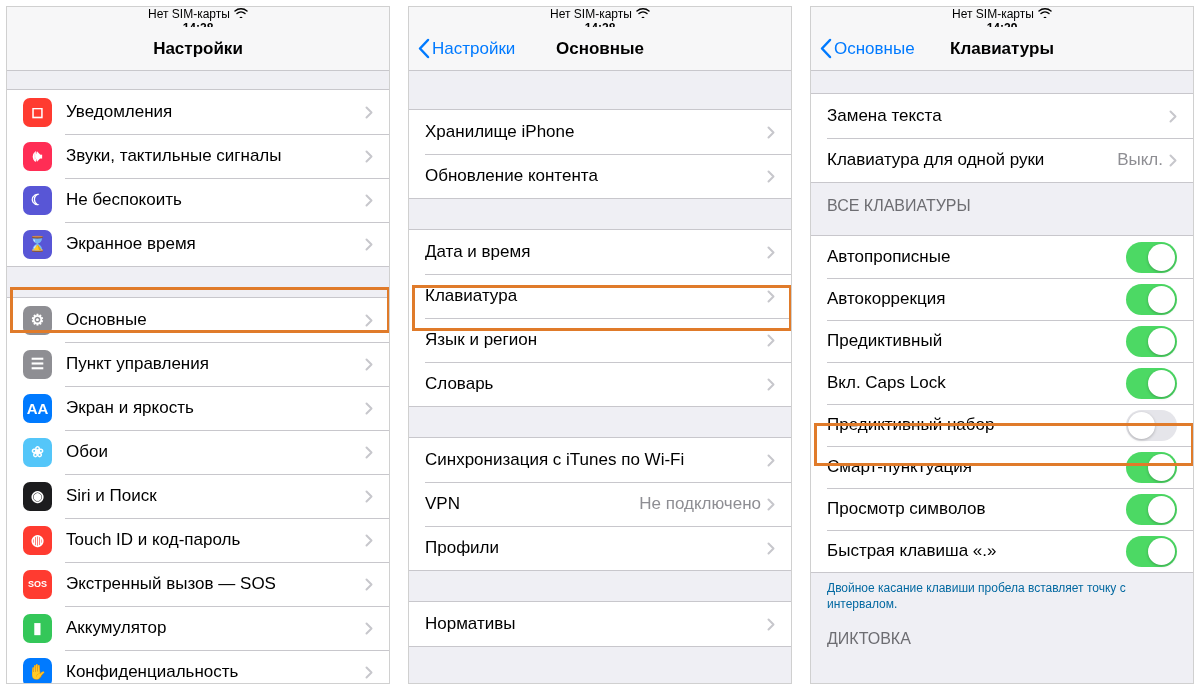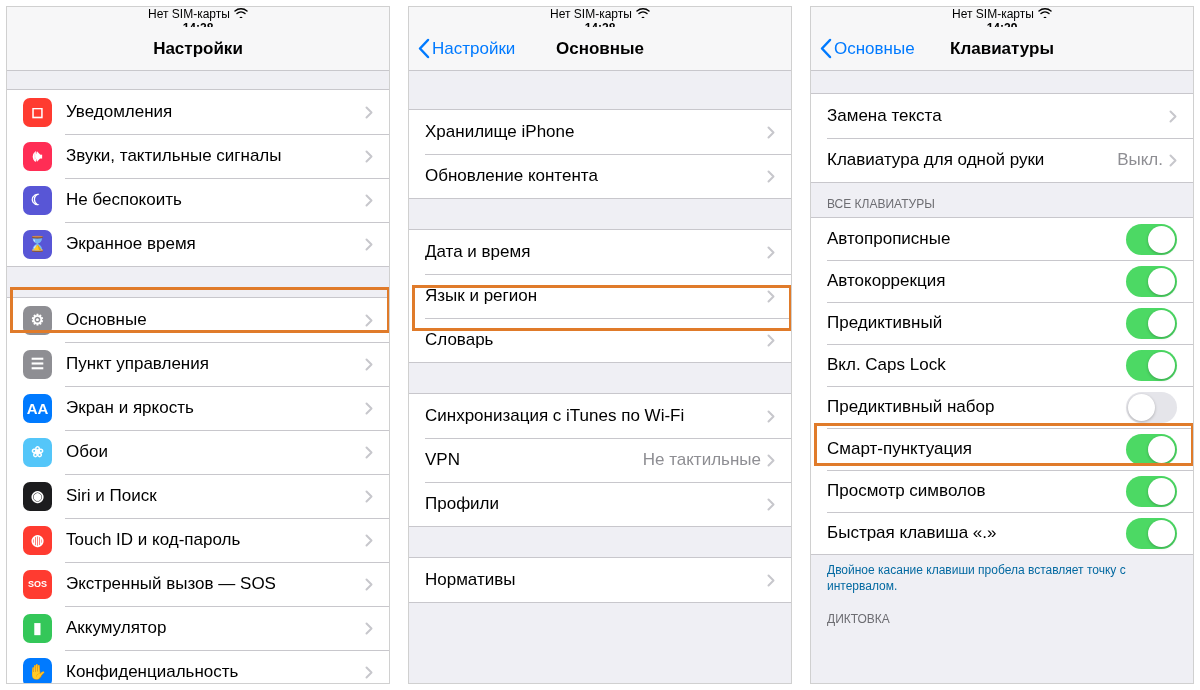--- a/index.html
+++ b/index.html
@@ -62,23 +62,23 @@
   }
   .nav-back svg { width: 13px; height: 21px; }
   .content {
     flex: 1;
     overflow-y: hidden;
     background: #efeff4;
   }
   .group-gap { height: 30px; }
   .group-gap-small { height: 18px; }
   .group-header {
-    font-size: 12px;
+    font-size: 16px;
     color: #6d6d72;
-    padding: 14px 16px 6px;
+    padding: 14px 16px 20px;
     text-transform: uppercase;
   }
   .group-footer {
     font-size: 12px;
     color: #0369a1;
     padding: 7px 16px 4px;
     line-height: 1.35;
   }
   .group {
     background: #fff;
@@ -349,20 +349,28 @@
     <div class="group" id="general-gB">
         <div class="row">
           <div class="row-label">Дата и время</div>
           <span class="chevron">
             <svg viewBox="0 0 8 13">
               <polyline points="1.5,1.5 6.5,6.5 1.5,11.5" fill="none" stroke="#c7c7cc" stroke-width="2" stroke-linecap="round" stroke-linejoin="round"></polyline>
             </svg>
           </span>
         </div>
         <div class="row">
+          <div class="row-label">Клавиатура</div>
+          <span class="chevron">
+            <svg viewBox="0 0 8 13">
+              <polyline points="1.5,1.5 6.5,6.5 1.5,11.5" fill="none" stroke="#c7c7cc" stroke-width="2" stroke-linecap="round" stroke-linejoin="round"></polyline>
+            </svg>
+          </span>
+        </div>
+        <div class="row">
           <div class="row-label">Язык и регион</div>
           <span class="chevron">
             <svg viewBox="0 0 8 13">
               <polyline points="1.5,1.5 6.5,6.5 1.5,11.5" fill="none" stroke="#c7c7cc" stroke-width="2" stroke-linecap="round" stroke-linejoin="round"></polyline>
             </svg>
           </span>
         </div>
         <div class="row">
           <div class="row-label">Словарь</div>
           <span class="chevron">
@@ -377,21 +385,21 @@
         <div class="row">
           <div class="row-label">Синхронизация с iTunes по Wi-Fi</div>
           <span class="chevron">
             <svg viewBox="0 0 8 13">
               <polyline points="1.5,1.5 6.5,6.5 1.5,11.5" fill="none" stroke="#c7c7cc" stroke-width="2" stroke-linecap="round" stroke-linejoin="round"></polyline>
             </svg>
           </span>
         </div>
         <div class="row">
           <div class="row-label">VPN</div>
-          <div class="row-detail">Не тактильные</div>
+          <div class="row-detail">Не подключено</div>
           <span class="chevron">
             <svg viewBox="0 0 8 13">
               <polyline points="1.5,1.5 6.5,6.5 1.5,11.5" fill="none" stroke="#c7c7cc" stroke-width="2" stroke-linecap="round" stroke-linejoin="round"></polyline>
             </svg>
           </span>
         </div>
         <div class="row">
           <div class="row-label">Профили</div>
           <span class="chevron">
             <svg viewBox="0 0 8 13">

